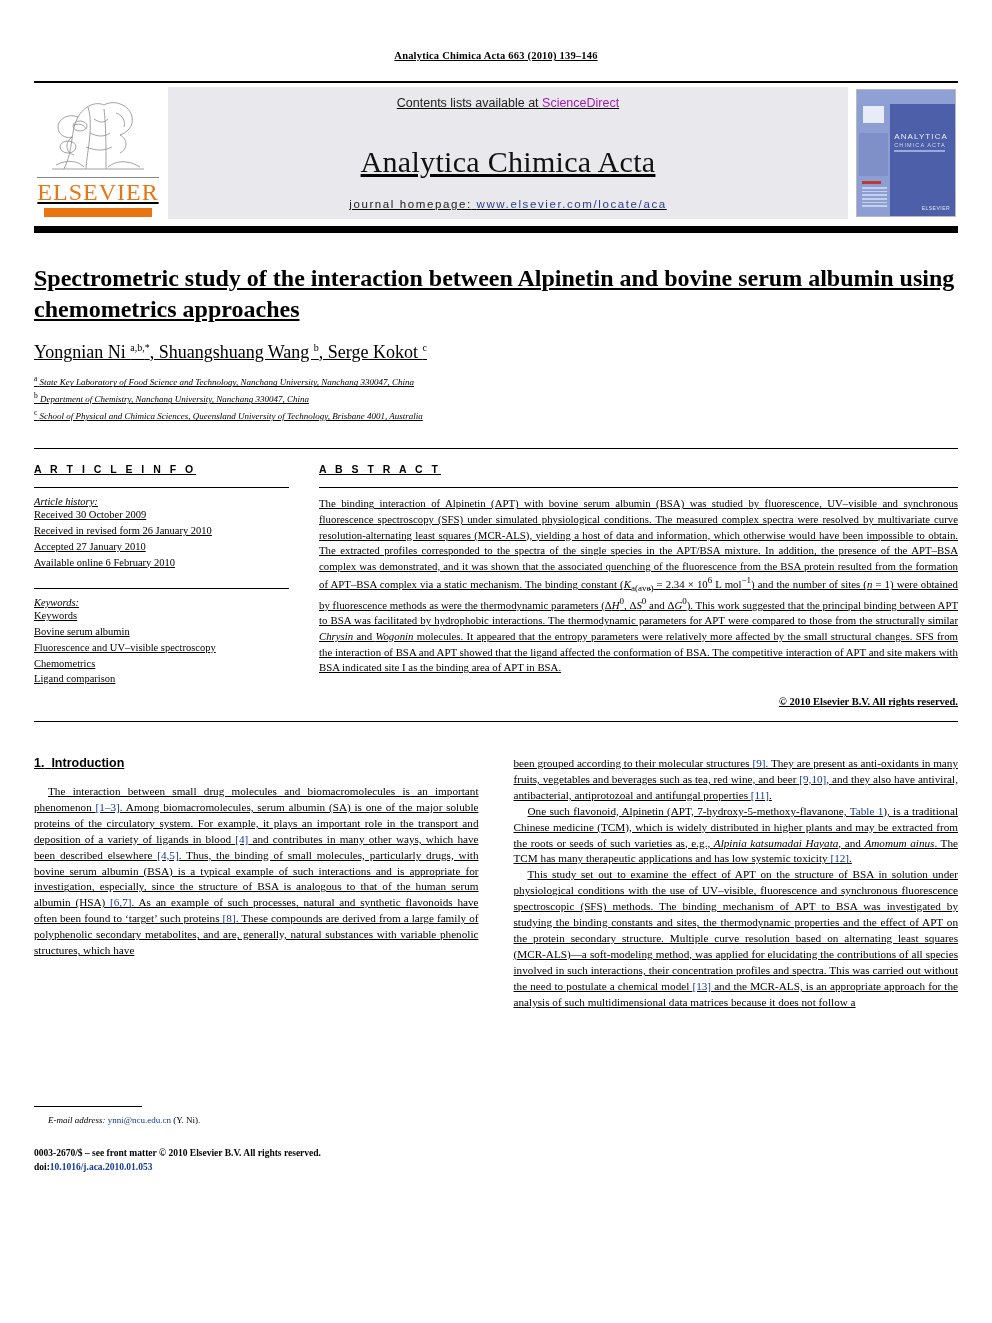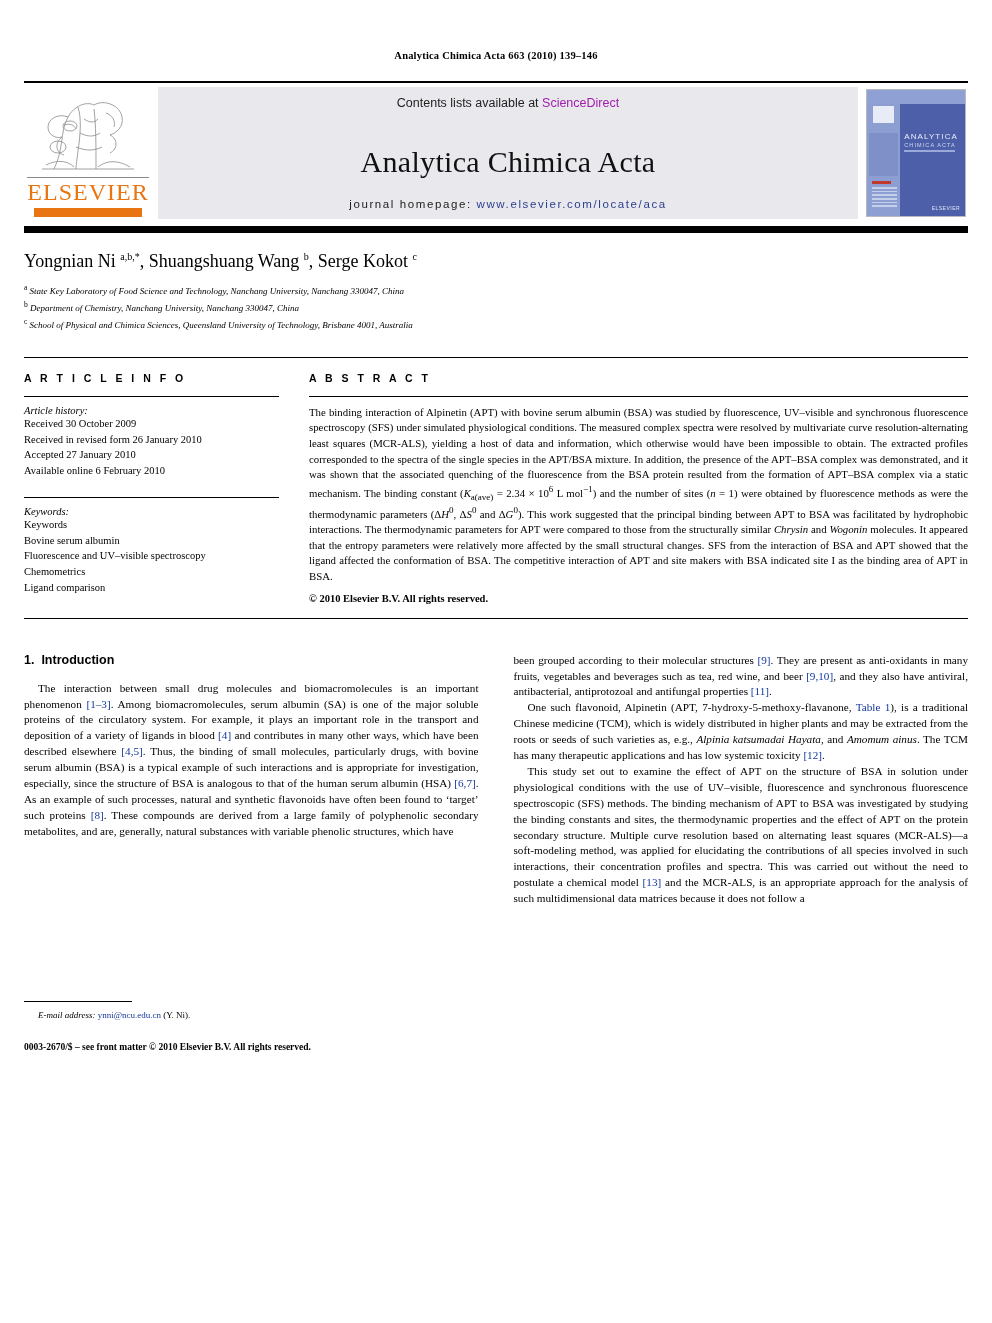--- a/index.html
+++ b/index.html
@@ -8,21 +8,22 @@
     background:#ffffff;
     font-family:"Liberation Serif", serif;
     color:#000000;
     position:relative;
     overflow:hidden;
   }
   .page{
     position:relative;
     width:992px;height:1134px;
     box-sizing:border-box;
-    padding:0 24px;
+    padding:0 34px;
+    text-decoration:underline;
   }
 
   
   .runninghead{
     text-align:center;
     font-size:10.5px;
     letter-spacing:.2px;
     padding-top:50px;
     font-family:"Liberation Serif", serif;
     font-weight:600;
@@ -135,21 +136,21 @@
     font-size:10.5px;font-weight:bold;letter-spacing:3px;
   }
   .rule{border-top:1px solid #000;margin:12px 0 8px 0;}
   .hist-title,.kw-title{font-style:italic;font-size:10.5px;}
   .hist-line,.kw-line{font-size:10.5px;line-height:1.5;}
   .kwblock{margin-top:18px;}
   .abs-text{
     font-size:10.8px;line-height:1.45;text-align:justify;
     font-family:"Liberation Serif",serif;
   }
-  .copyright{font-size:10.5px;margin-top:8px;font-weight:bold;}
+  .copyright{text-align:right;font-size:10.5px;margin-top:20px;font-weight:bold;}
   .bottomrule{border-top:1px solid #000;margin-top:14px;}
 
   
   .body2col{
     margin-top:34px;
     display:flex;
     gap:35px;
     justify-content:space-between;
   }
   .bcol{flex:1 1 0;min-width:0;position:relative;}
@@ -250,20 +251,21 @@
             <i></i>
             <i></i>
             <i></i>
         </div>
         <div class="els">ELSEVIER</div>
       </div>
     </div>
   </div>
   <div class="blackbar"></div>
 
+  <h1 class="title">Spectrometric study of the interaction between Alpinetin and bovine serum albumin using chemometrics approaches</h1>
   <div class="authors">Yongnian Ni <sup>a,b,</sup><sup>*</sup>, Shuangshuang Wang <sup>b</sup>, Serge Kokot <sup>c</sup></div>
 
   <div class="affil">
     <div><sup>a</sup> <span>State Key Laboratory of Food Science and Technology, Nanchang University, Nanchang 330047, China</span></div>
     <div><sup>b</sup> <span>Department of Chemistry, Nanchang University, Nanchang 330047, China</span></div>
     <div><sup>c</sup> <span>School of Physical and Chimica Sciences, Queensland University of Technology, Brisbane 4001, Australia</span></div>
   </div>
 
   <div class="infoblock">
 
@@ -307,20 +309,23 @@
 
       <div class="footnote-wrap">
         <div class="fn-rule"></div>
         <div class="fn" style="text-indent:14px;">
           <span class="ital">E-mail address:</span>
           <a href="#">ynni@ncu.edu.cn</a>
           <span>(Y. Ni).</span>
         </div>
         <div class="issn">
           <div>0003-2670/$ – see front matter © 2010 Elsevier B.V. All rights reserved.</div>
+          <div>
+            <span>doi:</span><a href="#">10.1016/j.aca.2010.01.053</a>
+          </div>
         </div>
       </div>
     </div>
 
     <div class="bcol">
       <p class="para" style="text-indent:0;">been grouped according to their molecular structures <a class="ref" href="#">[9]</a>. They are present as anti-oxidants in many fruits, vegetables and beverages such as tea, red wine, and beer <a class="ref" href="#">[9,10]</a>, and they also have antiviral, antibacterial, antiprotozoal and antifungal properties <a class="ref" href="#">[11]</a>.</p>
       <p class="para">One such flavonoid, Alpinetin (APT, 7-hydroxy-5-methoxy-flavanone, <a class="ref" href="#">Table 1</a>), is a traditional Chinese medicine (TCM), which is widely distributed in higher plants and may be extracted from the roots or seeds of such varieties as, e.g., <i>Alpinia katsumadai Hayata</i>, and <i>Amomum ainus</i>. The TCM has many therapeutic applications and has low systemic toxicity <a class="ref" href="#">[12]</a>.</p>
       <p class="para">This study set out to examine the effect of APT on the structure of BSA in solution under physiological conditions with the use of UV–visible, fluorescence and synchronous fluorescence spectroscopic (SFS) methods. The binding mechanism of APT to BSA was investigated by studying the binding constants and sites, the thermodynamic properties and the effect of APT on the protein secondary structure. Multiple curve resolution based on alternating least squares (MCR-ALS)—a soft-modeling method, was applied for elucidating the contributions of all species involved in such interactions, their concentration profiles and spectra. This was carried out without the need to postulate a chemical model <a class="ref" href="#">[13]</a> and the MCR-ALS, is an appropriate approach for the analysis of such multidimensional data matrices because it does not follow a</p>
     </div>
   </div>

